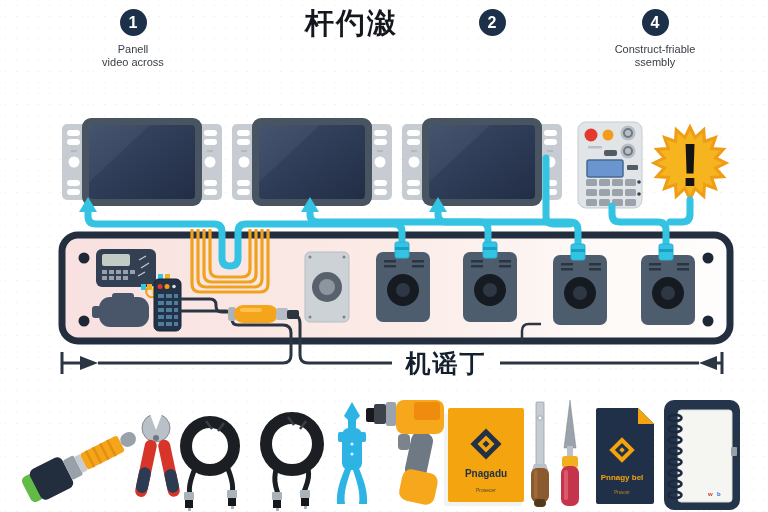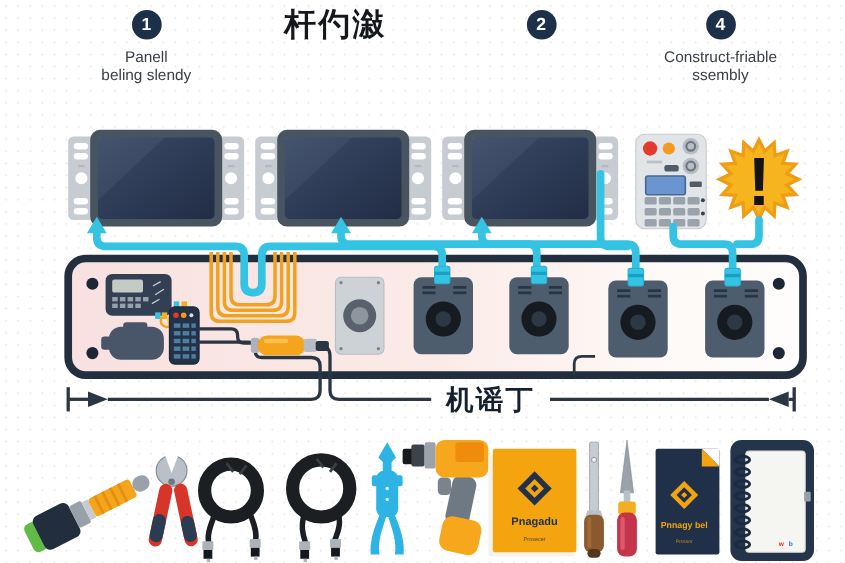--- a/index.html
+++ b/index.html
@@ -8,38 +8,38 @@
     background-color:#ffffff;
     background-image:radial-gradient(circle, rgba(205,198,188,0.35) 0.8px, transparent 1px);
     background-size:11px 11px;
     font-family:"Liberation Sans","DejaVu Sans",sans-serif;
   }
   .hcol{position:absolute;text-align:center;}
   .badge{
     width:27px;height:27px;border-radius:50%;background:#1d3049;color:#ffffff;
     font-weight:bold;font-size:16px;line-height:27px;margin:0 auto 7px;
   }
-  .hlabel{font-size:14px;color:#3a4048;line-height:1.22;font-weight:500;}
+  .hlabel{font-size:11px;color:#3a4048;line-height:1.22;font-weight:500;}
   .cjk{
     font-size:29px;font-weight:800;color:#14181d;letter-spacing:2px;
-    height:36px;line-height:34px;margin-bottom:5px;
+    height:36px;line-height:34px;margin-bottom:5px;text-align:right;
   }
   svg{position:absolute;left:0;top:0;}
   svg text{font-family:"Liberation Sans","DejaVu Sans",sans-serif;}
 </style>
 </head>
 <body>
 
 <div class="stage">
 
   <div class="hcol" style="left:58px;top:9px;width:150px;">
     <div class="badge">1</div>
     <div class="hlabel">
       <div>Panell</div>
-      <div>beling slendy</div>
+      <div>video across</div>
     </div>
   </div>
 
   <div class="hcol" style="left:212px;top:6px;width:186px;">
     <div class="cjk">杆仢潊</div>
     <div class="hlabel">
     </div>
   </div>
 
   <div class="hcol" style="left:417px;top:9px;width:150px;">

